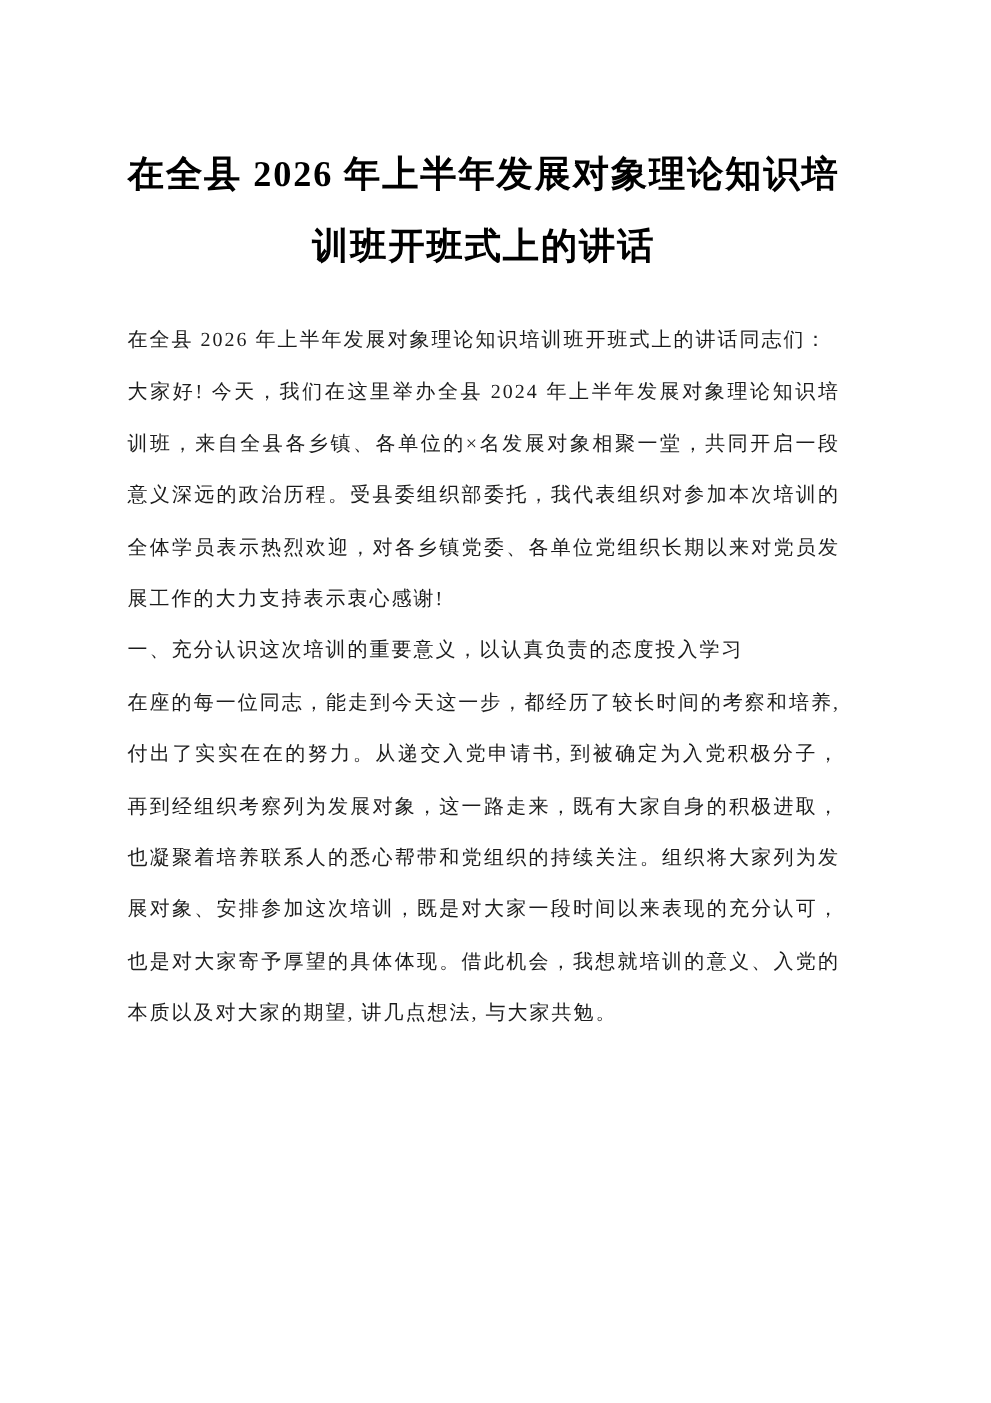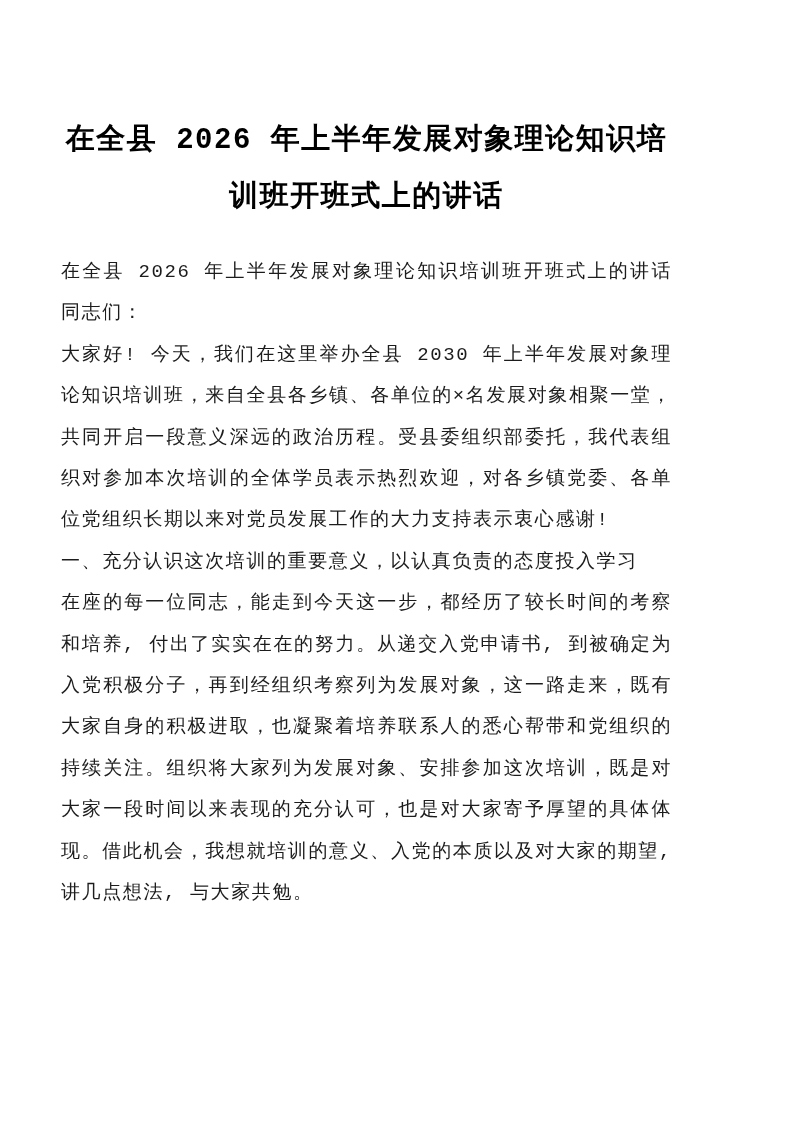--- a/index.html
+++ b/index.html
@@ -11,48 +11,47 @@
     width: 793px;
     height: 1122px;
     overflow: hidden;
     font-family: "Liberation Serif", "DejaVu Serif", serif;
     color: #1c1c1c;
   }
   .page {
     box-sizing: border-box;
     width: 792px;
     height: 1122px;
-    padding: 112px 120px 40px 61px;
+    padding: 112px 120px 40px 102px;
     background: #ffffff;
-    font-family: Liberation Mono, monospace;
   }
   .doc-title {
     margin: 0 0 26px 0;
     font-size: 29px;
     font-weight: bold;
     line-height: 57px;
     letter-spacing: 1.5px;
     text-align: center;
     color: #000000;
   }
   .doc-body p {
     margin: 0;
-    font-size: 19px;
+    font-size: 16px;
     line-height: 41.4px;
     letter-spacing: 1.6px;
     text-align: justify;
     text-justify: inter-ideograph;
     color: #1c1c1c;
   }
 </style>
 </head>
 <body>
 
 <div class="page">
   <h1 class="doc-title">在全县 2026 年上半年发展对象理论知识培训班开班式上的讲话</h1>
 
   <div class="doc-body">
     <p>在全县 2026 年上半年发展对象理论知识培训班开班式上的讲话同志们：</p>
-    <p>大家好! 今天，我们在这里举办全县 2030 年上半年发展对象理论知识培训班，来自全县各乡镇、各单位的×名发展对象相聚一堂，共同开启一段意义深远的政治历程。受县委组织部委托，我代表组织对参加本次培训的全体学员表示热烈欢迎，对各乡镇党委、各单位党组织长期以来对党员发展工作的大力支持表示衷心感谢!</p>
+    <p>大家好! 今天，我们在这里举办全县 2024 年上半年发展对象理论知识培训班，来自全县各乡镇、各单位的×名发展对象相聚一堂，共同开启一段意义深远的政治历程。受县委组织部委托，我代表组织对参加本次培训的全体学员表示热烈欢迎，对各乡镇党委、各单位党组织长期以来对党员发展工作的大力支持表示衷心感谢!</p>
     <p>一、充分认识这次培训的重要意义，以认真负责的态度投入学习</p>
     <p>在座的每一位同志，能走到今天这一步，都经历了较长时间的考察和培养, 付出了实实在在的努力。从递交入党申请书, 到被确定为入党积极分子，再到经组织考察列为发展对象，这一路走来，既有大家自身的积极进取，也凝聚着培养联系人的悉心帮带和党组织的持续关注。组织将大家列为发展对象、安排参加这次培训，既是对大家一段时间以来表现的充分认可，也是对大家寄予厚望的具体体现。借此机会，我想就培训的意义、入党的本质以及对大家的期望, 讲几点想法, 与大家共勉。</p>
   </div>
 </div>
 
 </body></html>

